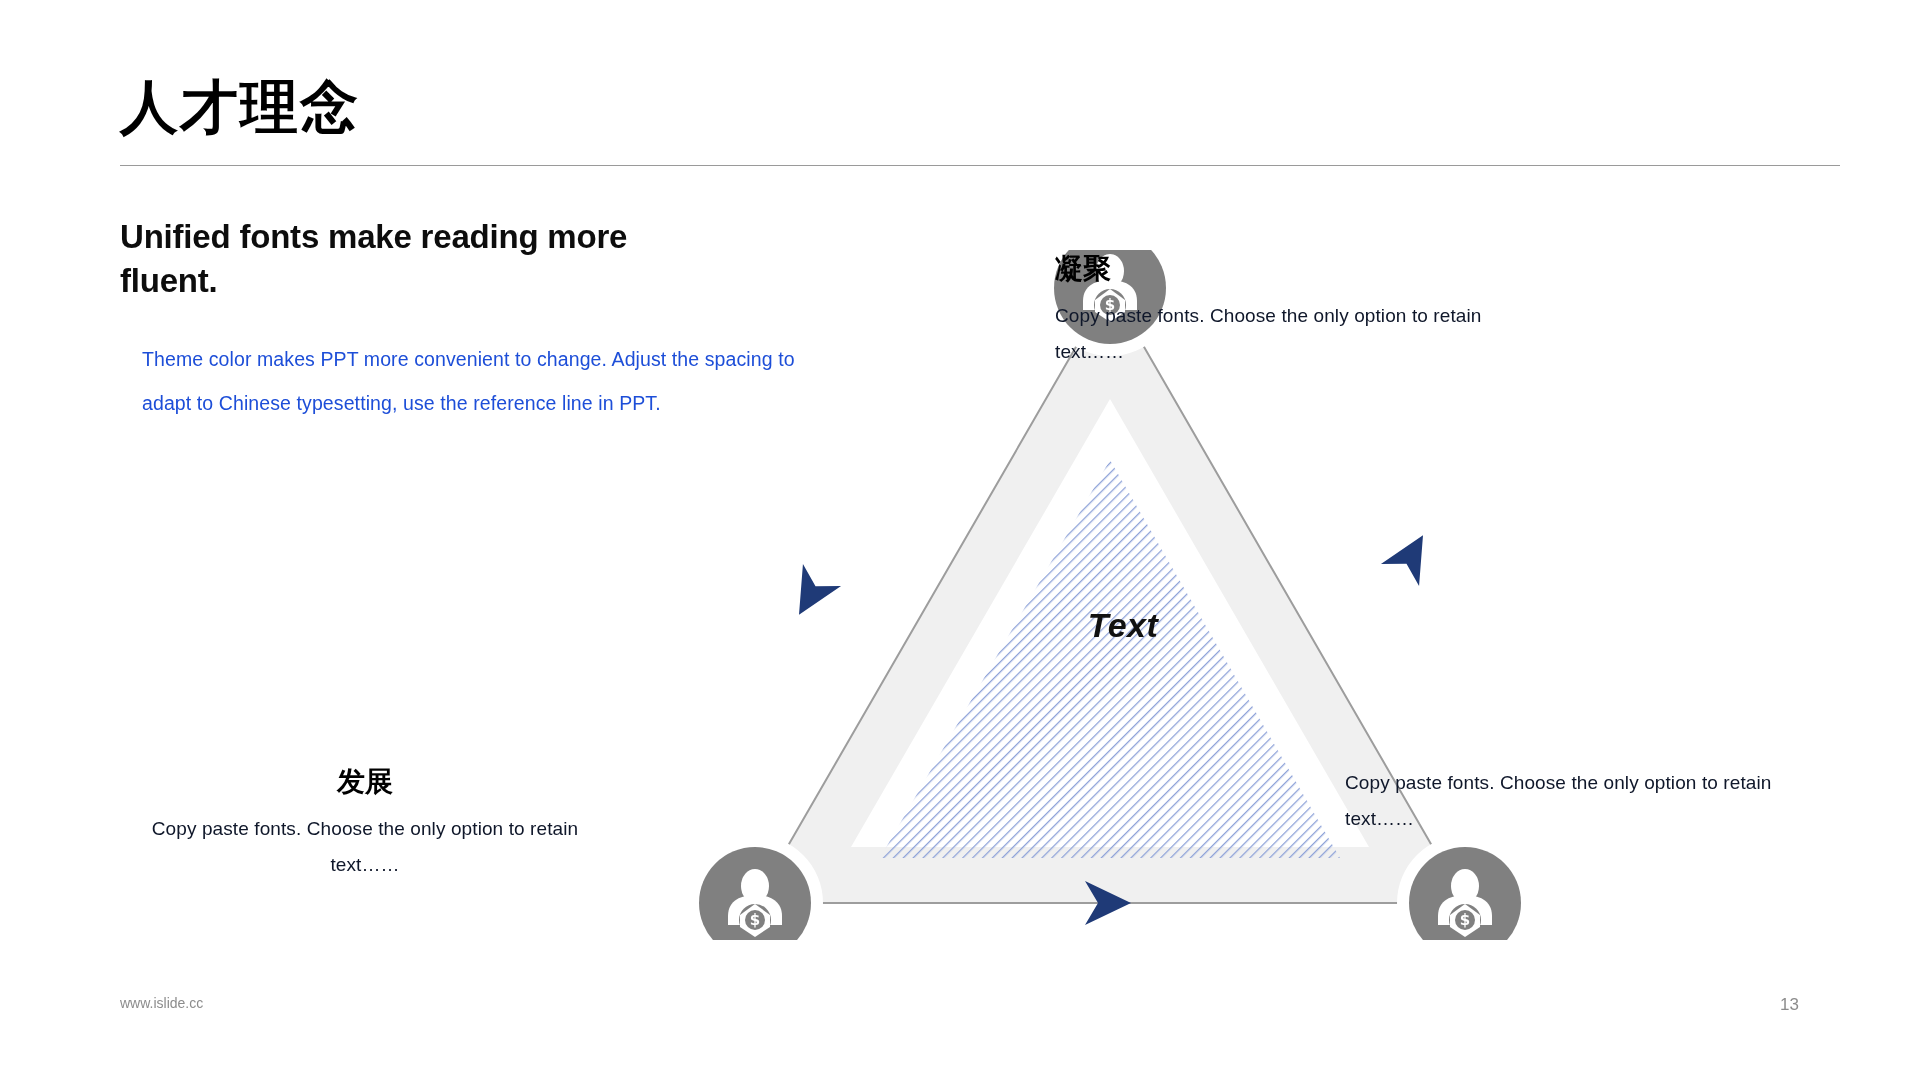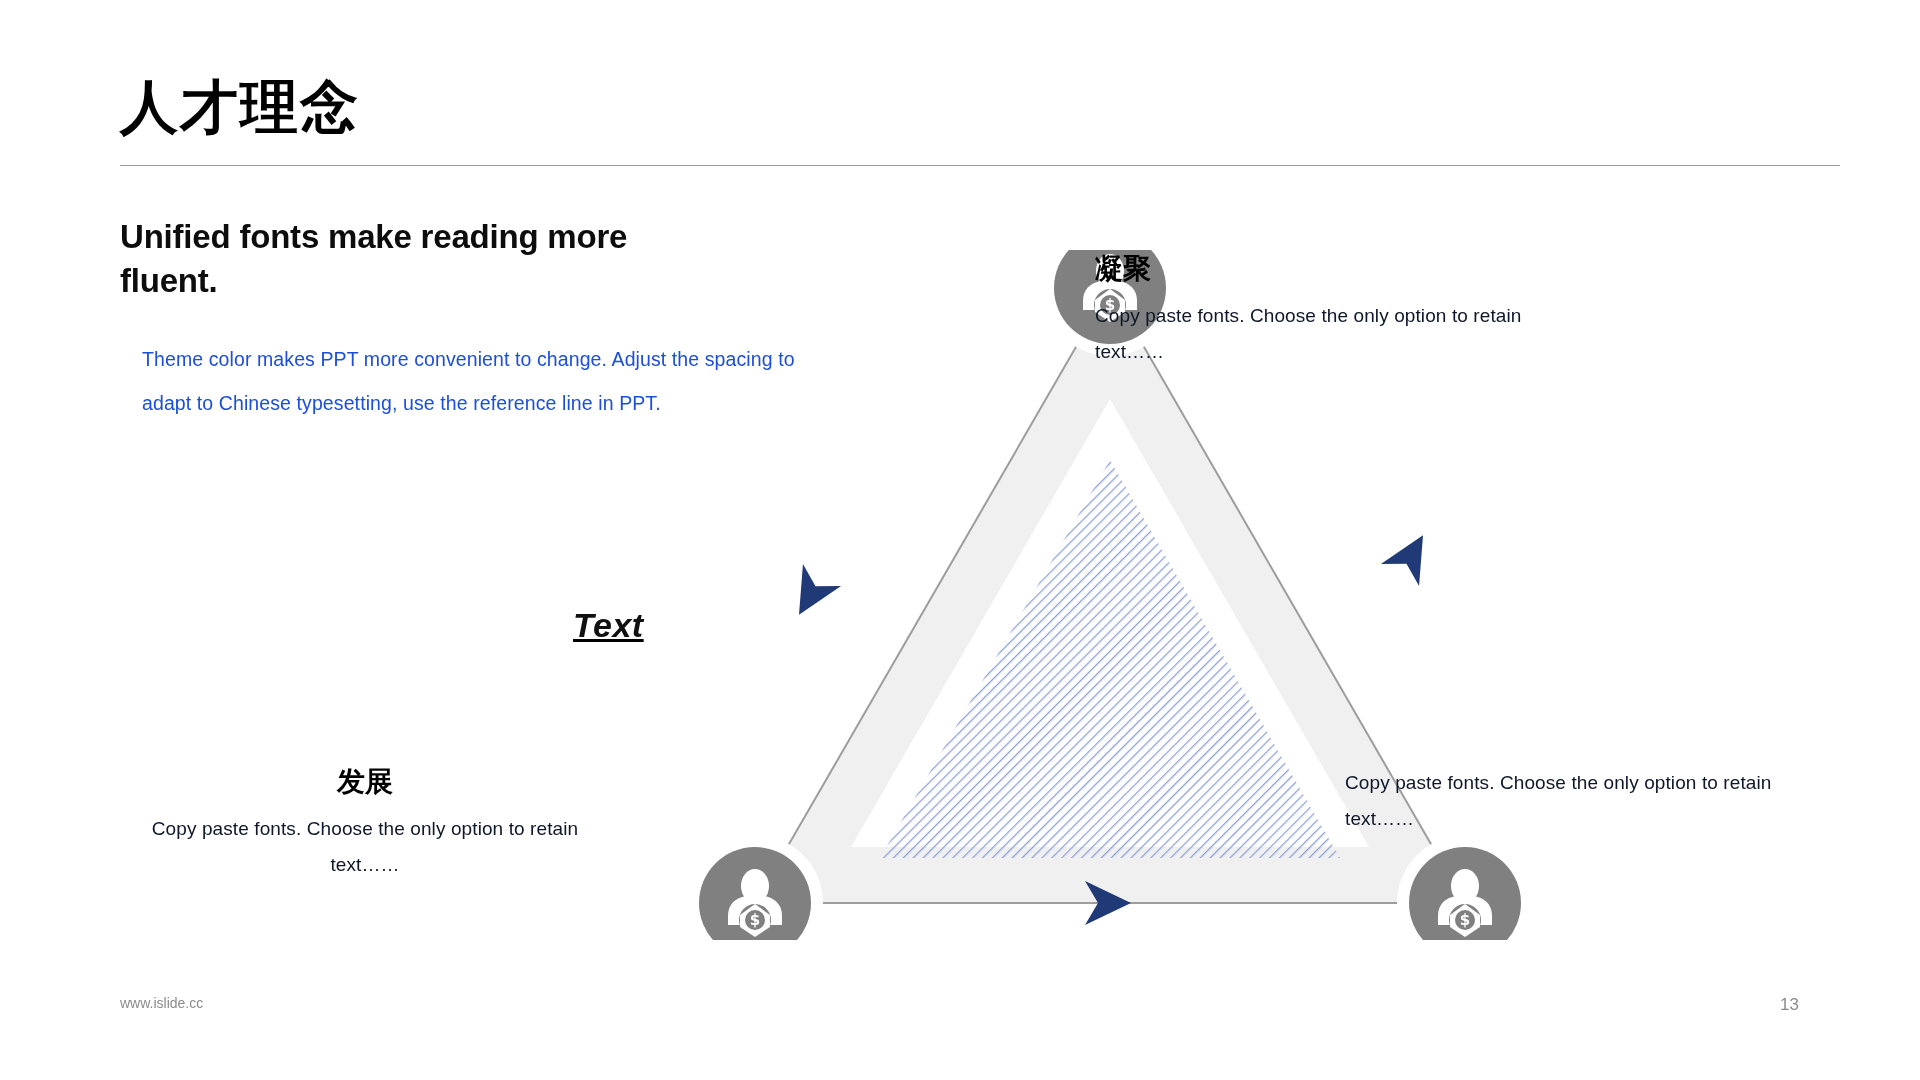--- a/index.html
+++ b/index.html
@@ -36,42 +36,41 @@
     font-size:19.5px; color:#1d4ed8;
     line-height:2.28; letter-spacing:0.1px;margin-left:22px;
   }
 
   
   .diagram { position:absolute; left:560px; top:250px; width:1100px; height:690px; }
   .diagram svg { position:absolute; left:0; top:0; width:1100px; height:690px; }
 
   .center-text {
     position:absolute; left:0; top:0; width:1100px; height:690px;
-    display:flex; align-items:center; 
+    display:flex; align-items:center; justify-content:center;
     pointer-events:none;
-    text-decoration:underline;
   }
   .center-text span {
     position:relative; left:13px; top:30px;
     font-size:34px; font-weight:bold; font-style:italic;
     color:#111; letter-spacing:0.5px;
   }
 
   
   .node-block { position:absolute; }
   .node-title {
     font-size:28px; font-weight:bold; color:#000;
     font-family:"DejaVu Sans","Liberation Sans", sans-serif;
     line-height:1.2; margin-bottom:12px;
   }
   .node-desc {
     font-size:19px; color:#0f172a; line-height:1.92; letter-spacing:0.1px;
   }
 
-  .node-top    { left:1055px; top:252px; width:470px; text-align:left;margin-left:40px; }
+  .node-top    { left:1055px; top:252px; width:470px; text-align:left; }
   .node-right  { left:1345px; top:765px; width:460px; text-align:left; }
   .node-left   { left:140px;  top:765px; width:450px; text-align:center; }
 
   
   .footer-url {
     position:absolute; left:120px; top:995px;
     font-size:14px; color:#8c8c8c;
   }
   .footer-page {
     position:absolute; left:1780px; top:995px;

